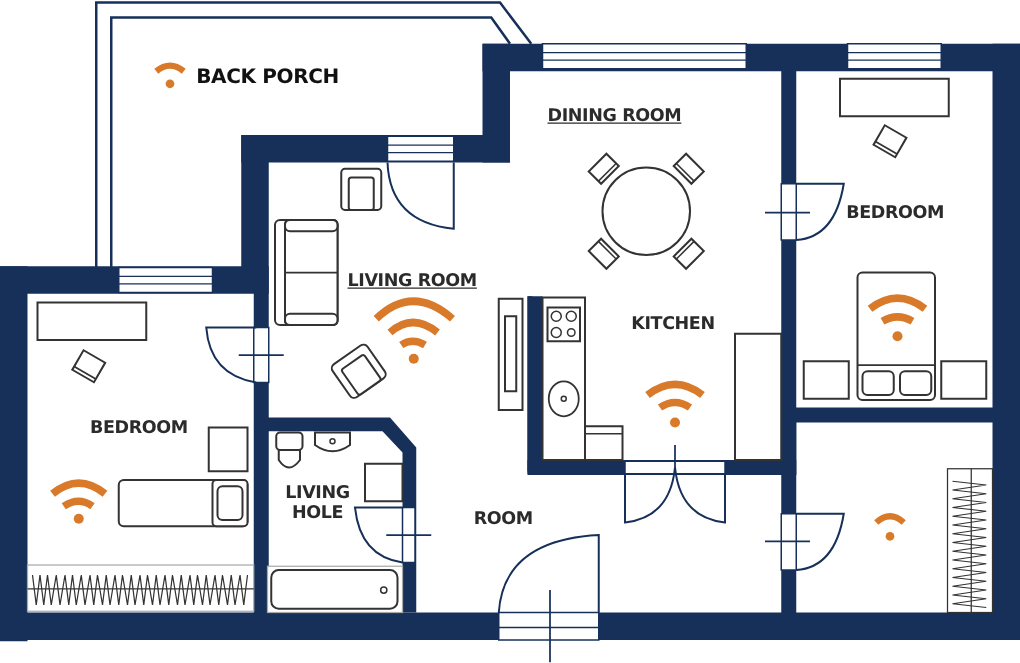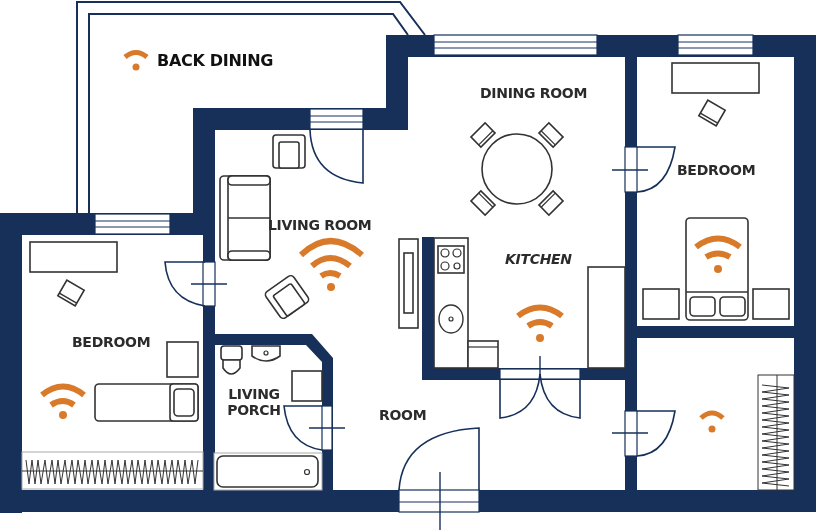--- a/index.html
+++ b/index.html
@@ -270,23 +270,23 @@
       <circle cx="63" cy="415" r="4" fill="#d97a2b" stroke="none"></circle>
     </g>
 
     <g>
       <path d="M701 418 Q712 408 723 418" stroke-width="5"></path>
       <circle cx="712" cy="429" r="3.5" fill="#d97a2b" stroke="none"></circle>
     </g>
   </g>
 </svg>
 
-<div class="lbl porch" style="left:157px; top:52px;">BACK DINING</div>
-<div class="lbl" style="left:480px; top:85px;">DINING ROOM</div>
+<div class="lbl porch" style="left:157px; top:52px;">BACK PORCH</div>
+<div class="lbl" style="left:438px; top:85px;text-decoration:underline;">DINING ROOM</div>
 <div class="lbl" style="left:677px; top:162px;">BEDROOM</div>
-<div class="lbl" style="left:268px; top:217px;">LIVING ROOM</div>
-<div class="lbl" style="left:505px; top:251px;font-style:italic;">KITCHEN</div>
+<div class="lbl" style="left:278px; top:217px;text-decoration:underline;">LIVING ROOM</div>
+<div class="lbl" style="left:505px; top:251px;">KITCHEN</div>
 <div class="lbl" style="left:72px; top:334px;">BEDROOM</div>
 <div class="lbl center" style="left:222px; top:386px; width:64px;">
   <div>LIVING</div>
-  <div>PORCH</div>
+  <div>HOLE</div>
 </div>
 <div class="lbl" style="left:379px; top:407px;">ROOM</div>
 
 </body></html>

